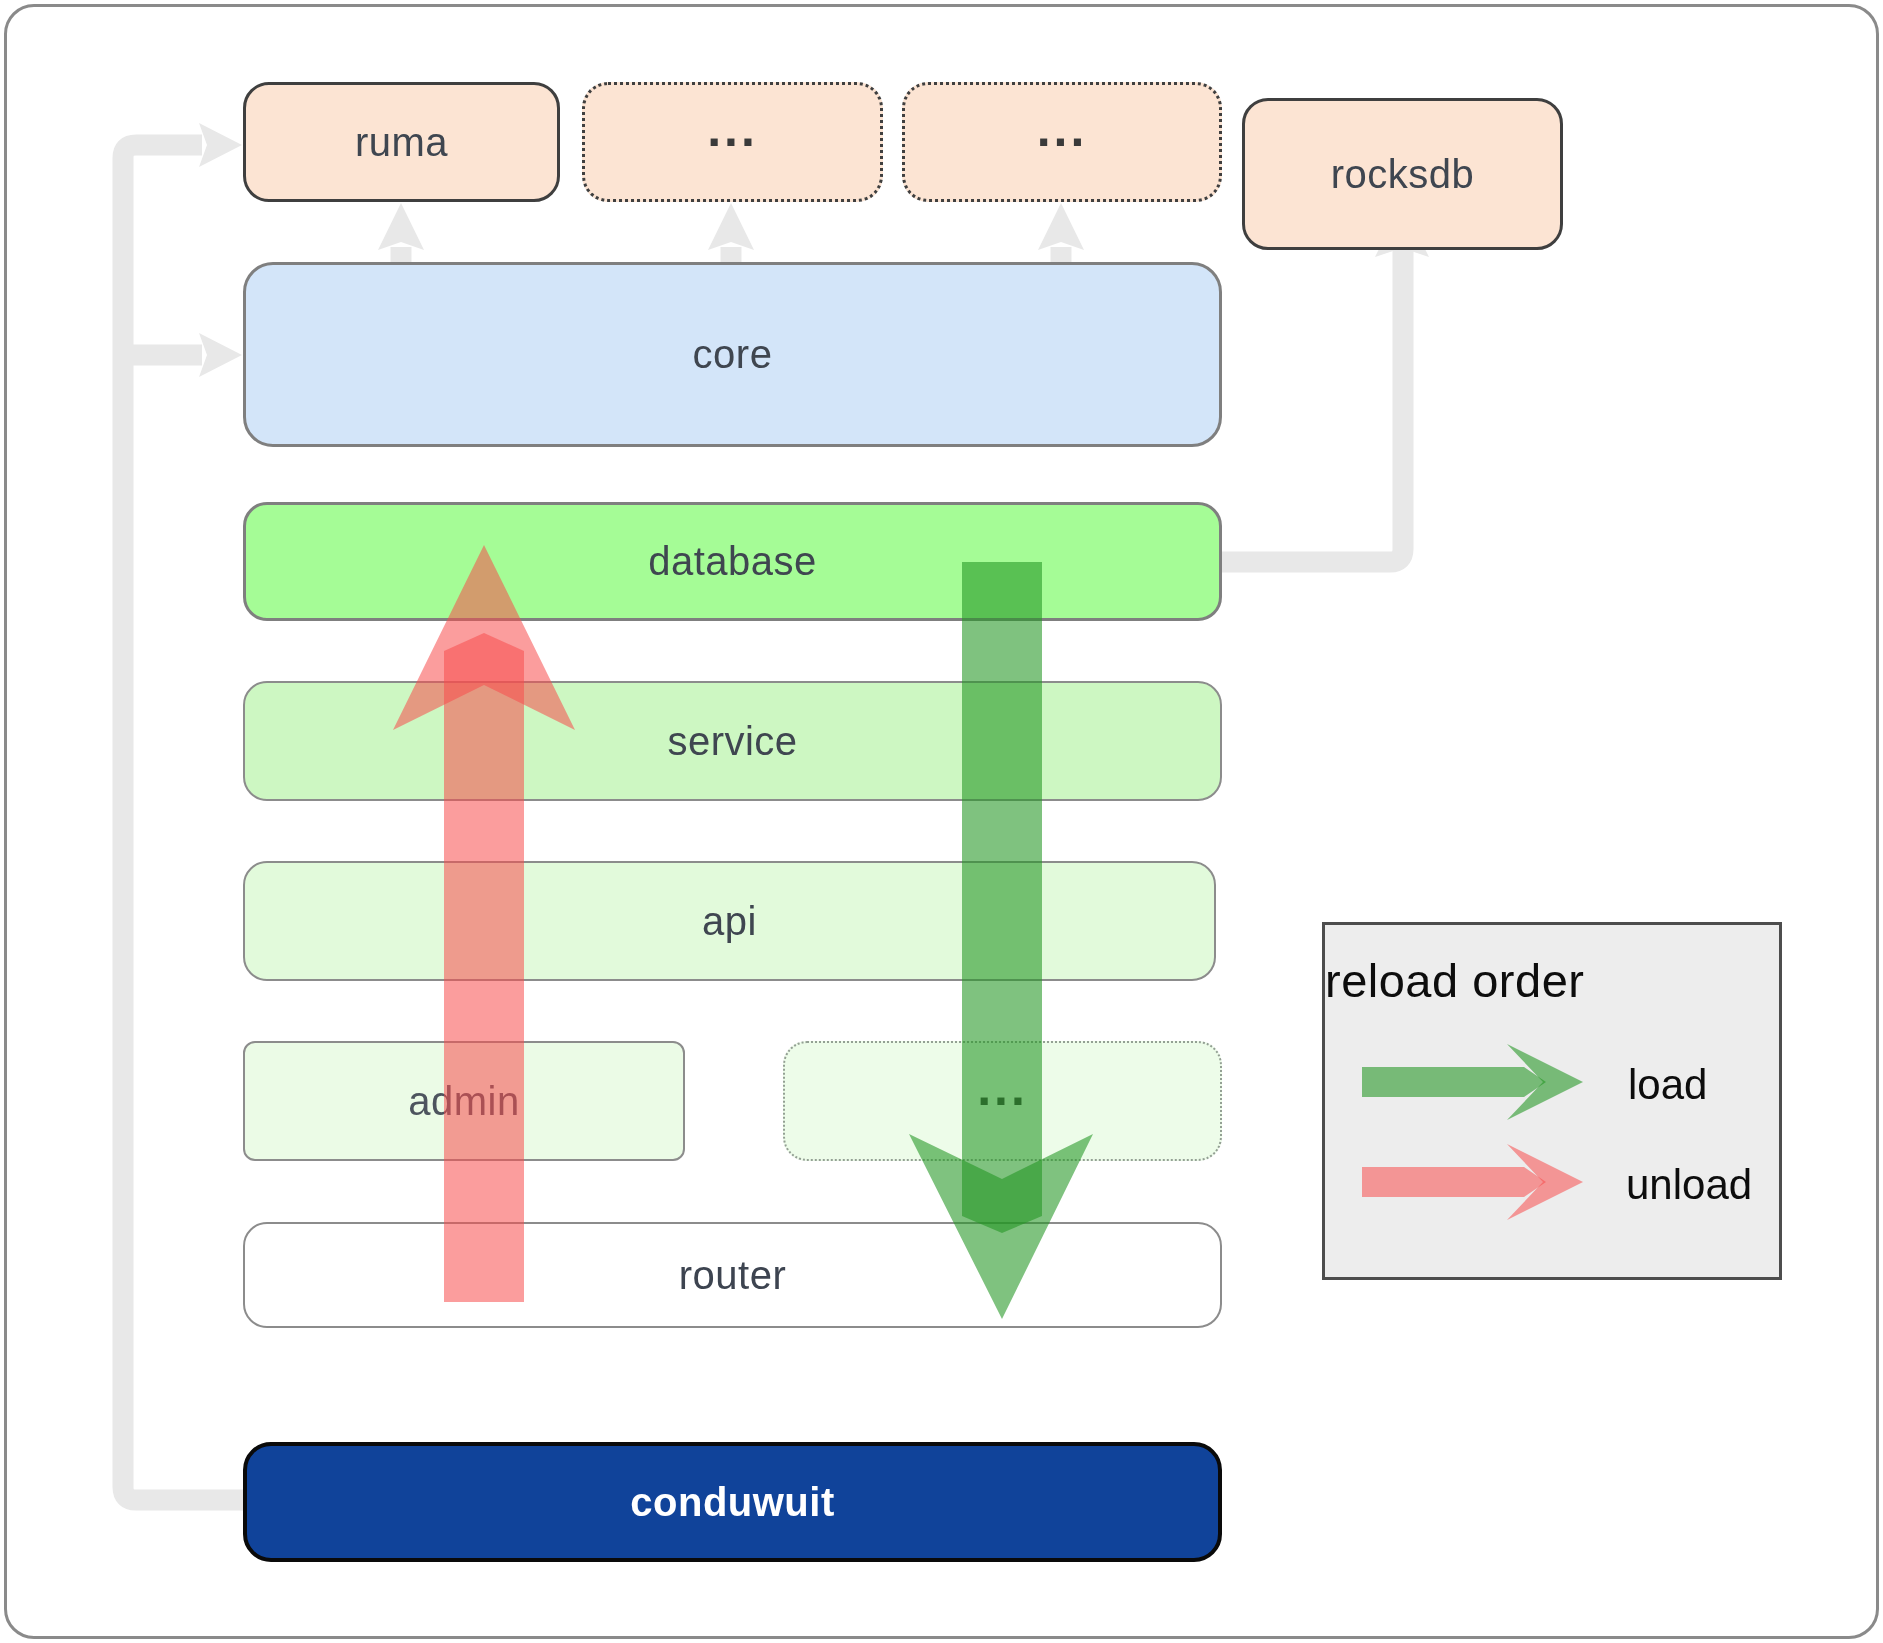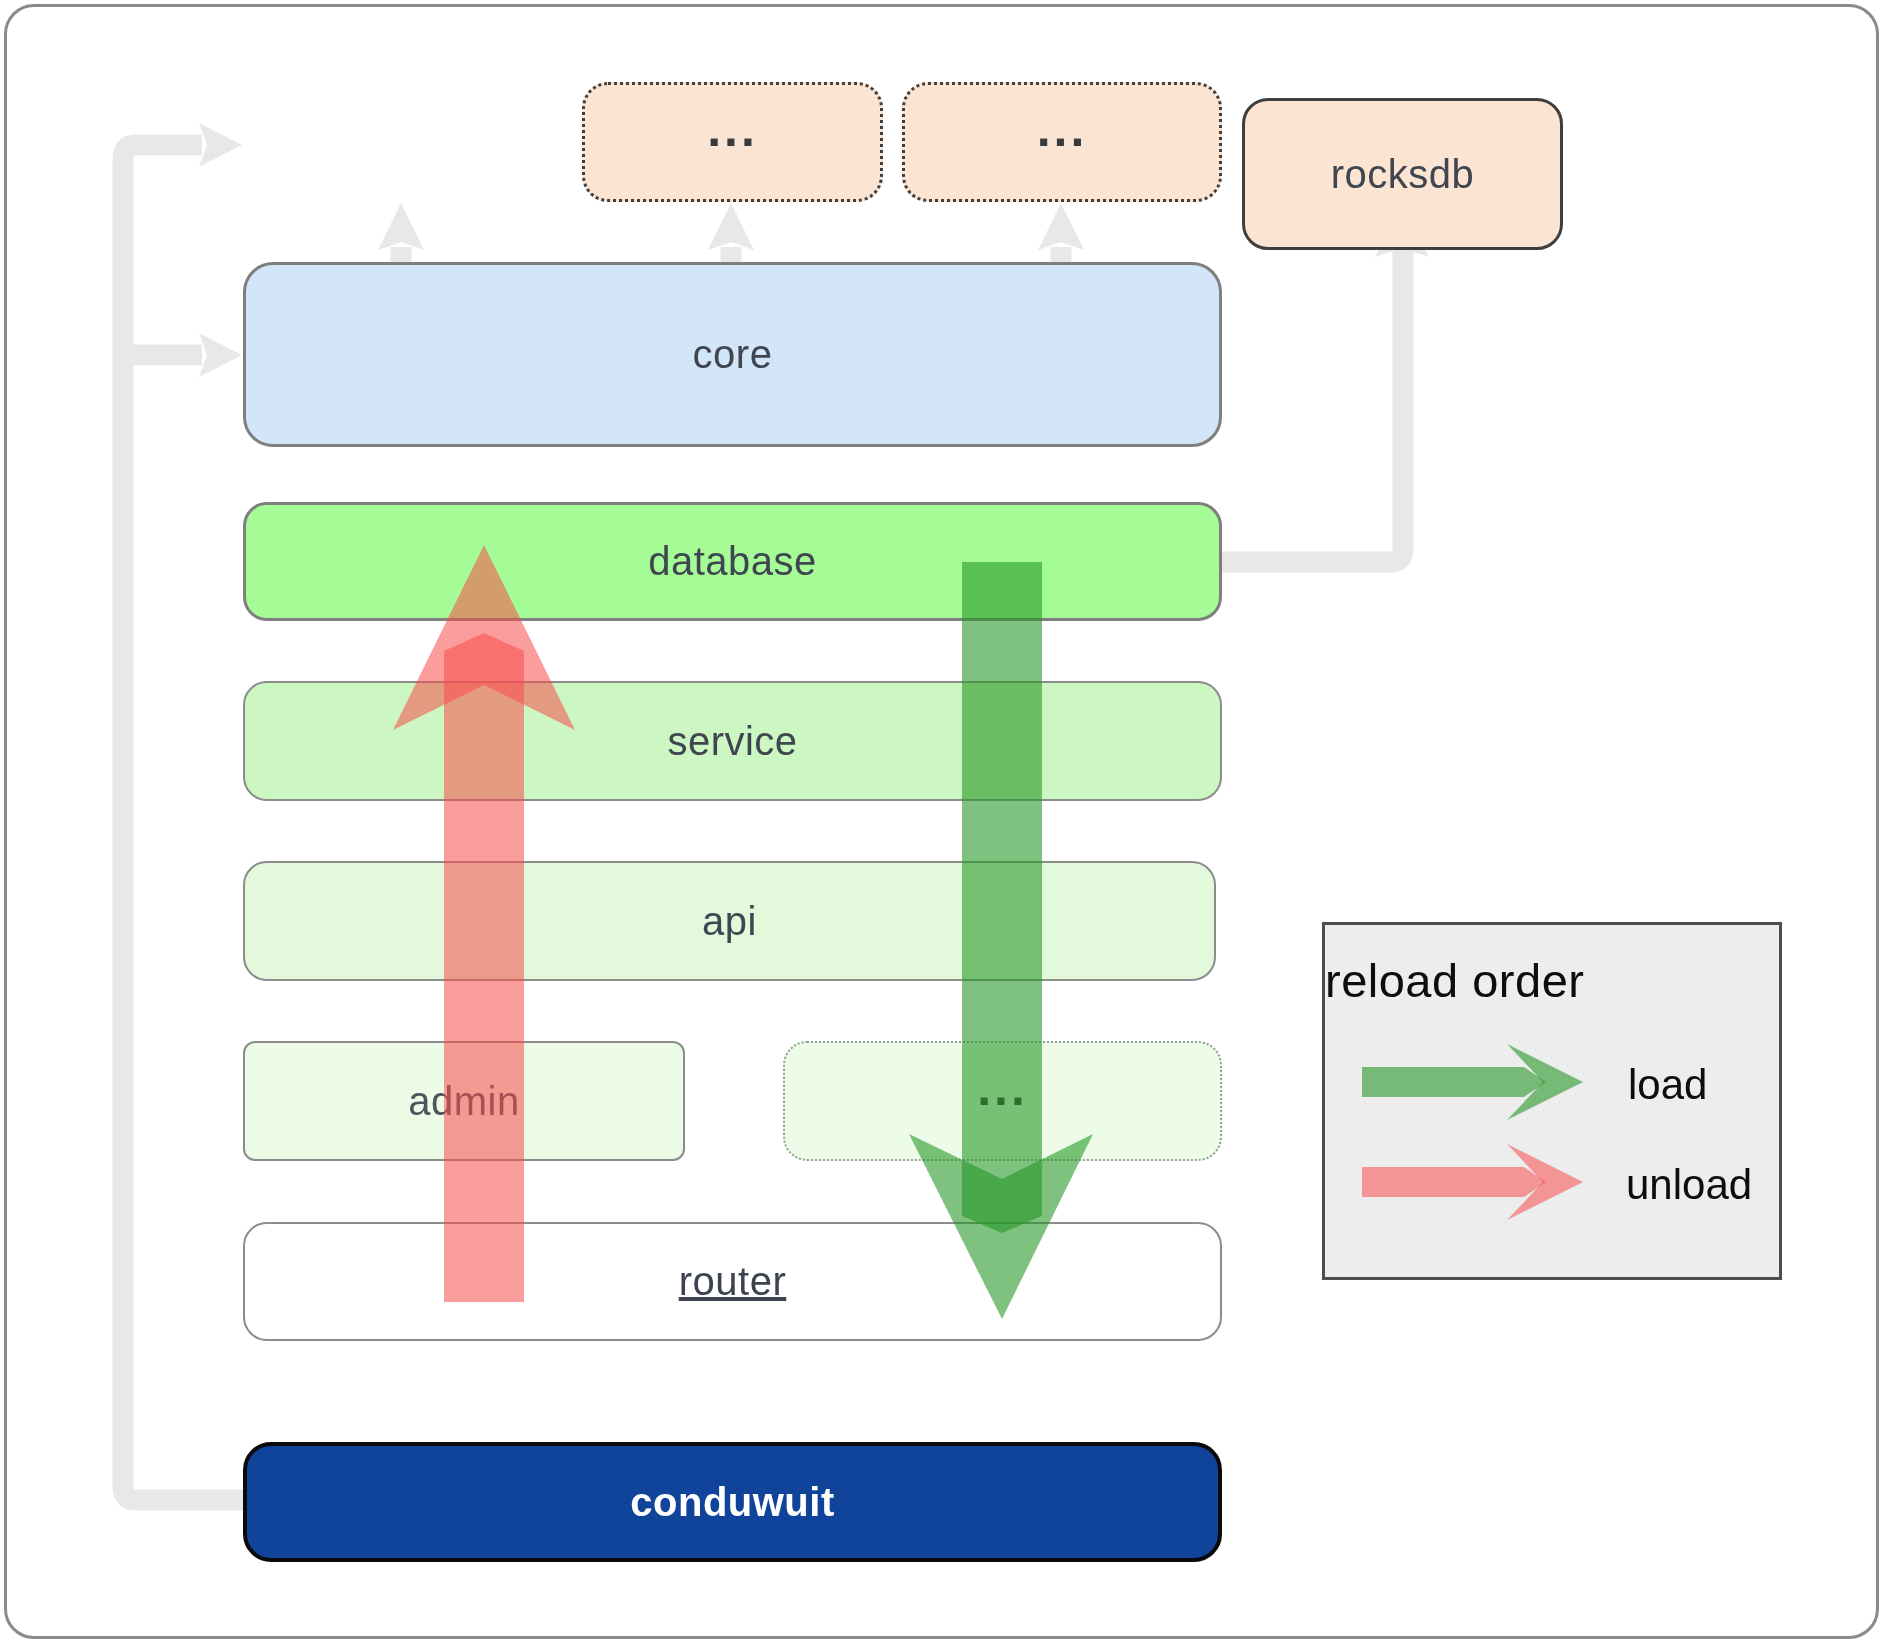--- a/index.html
+++ b/index.html
@@ -79,33 +79,34 @@
         <polygon points="731,203 708,250 731,242 754,250"></polygon>
         <polygon points="1061,203 1038,250 1061,242 1084,250"></polygon>
       </g>
     </g>
     <g>
       <path d="M 1222 562 H 1390 Q 1403 562 1403 549 V 248" fill="none" stroke="#e8e8e8" stroke-width="21"></path>
       <polygon fill="#e8e8e8" points="1402,203 1375,257 1402,248 1429,257"></polygon>
     </g>
   </svg>
 
+  <div class="box peach" id="box-ruma" style="left:243px;top:82px;width:317px;height:120px;">ruma</div>
   <div class="box peach dotted dots" id="box-ellipsis1" style="left:582px;top:82px;width:301px;height:120px;">...</div>
   <div class="box peach dotted dots" id="box-ellipsis2" style="left:902px;top:82px;width:320px;height:120px;">...</div>
   <div class="box peach" id="box-rocksdb" style="left:1242px;top:98px;width:321px;height:152px;">rocksdb</div>
 
   <div class="box" id="box-core" style="left:243px;top:262px;width:979px;height:185px;">core</div>
   <div class="box" id="box-service" style="left:243px;top:681px;width:979px;height:120px;">service</div>
   <div class="box" id="box-database" style="left:243px;top:502px;width:979px;height:119px;">database</div>
   <div class="box" id="box-api" style="left:243px;top:861px;width:973px;height:120px;">api</div>
 
   <div class="box" id="box-admin" style="left:243px;top:1041px;width:442px;height:120px;">admin</div>
   <div class="box dots" id="box-ellipsis3" style="left:783px;top:1041px;width:439px;height:120px;">...</div>
 
-  <div class="box" id="box-router" style="left:243px;top:1222px;width:979px;height:119px;text-decoration:underline;">router</div>
+  <div class="box" id="box-router" style="left:243px;top:1222px;width:979px;height:106px;">router</div>
 
   <div class="box" id="box-conduwuit" style="left:243px;top:1442px;width:979px;height:120px;">conduwuit</div>
 
   <div id="legend">
     <div id="legend-title">reload order</div>
     <div class="legend-label" id="legend-load-label">load</div>
     <div class="legend-label" id="legend-unload-label">unload</div>
   </div>
 
   <svg id="flow-layer" class="layer" width="1883" height="1643" viewBox="0 0 1883 1643">

